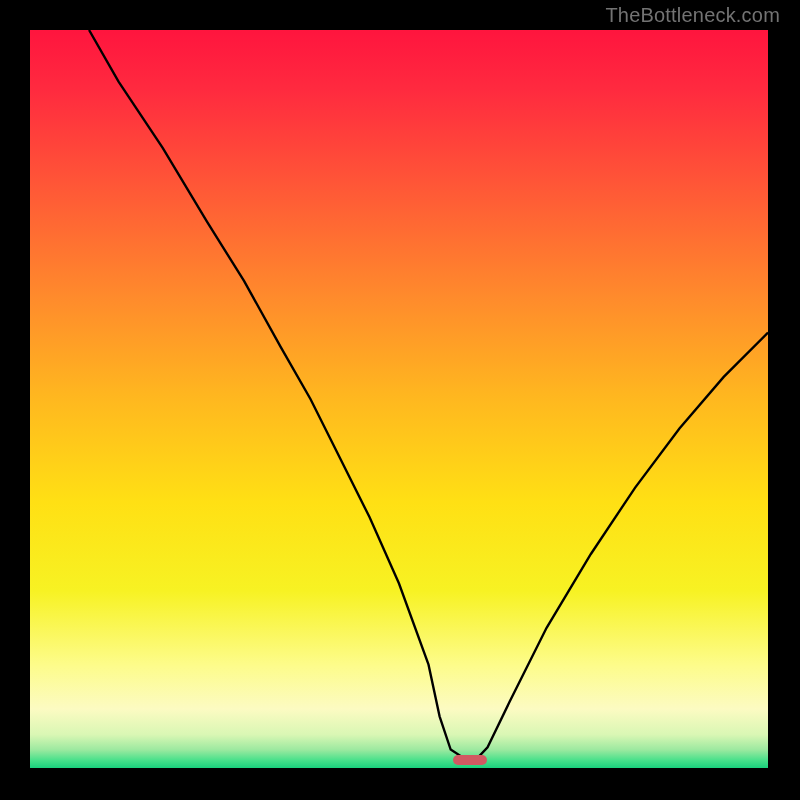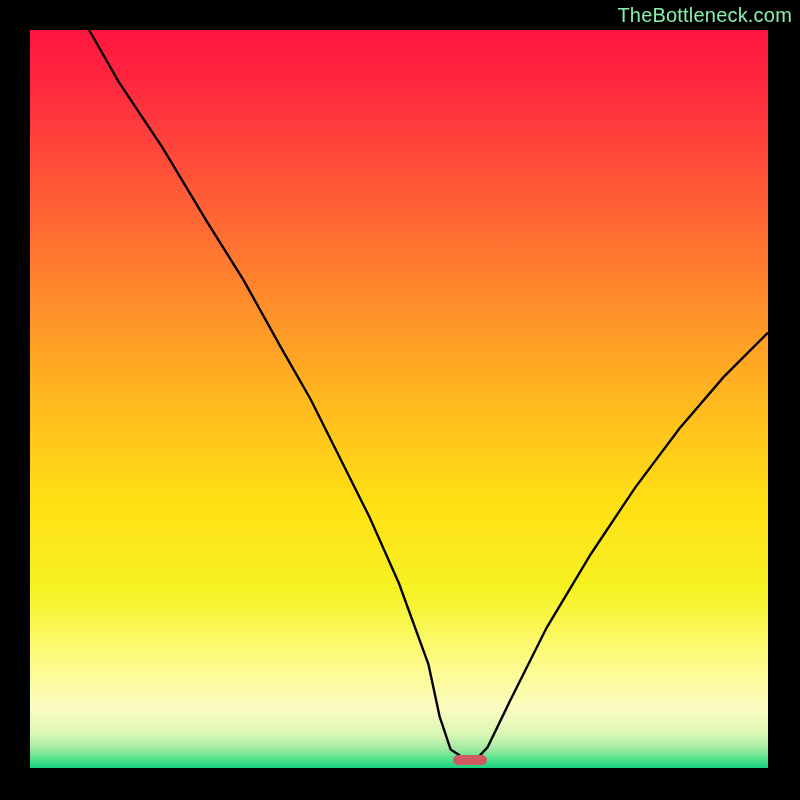--- a/index.html
+++ b/index.html
@@ -13,22 +13,22 @@
   }
   .stage {
     position: relative;
     width: 800px;
     height: 800px;
     background: #000;
   }
   .watermark {
     position: absolute;
     top: 4px;
-    right: 8px;
-    color: #86efac;
+    right: 20px;
+    color: #737373;
     font-size: 20px;
     font-weight: 500;
     letter-spacing: 0.2px;
     z-index: 10;
   }
   .plot-area {
     position: absolute;
     background: #000;
     overflow: hidden;
   }

